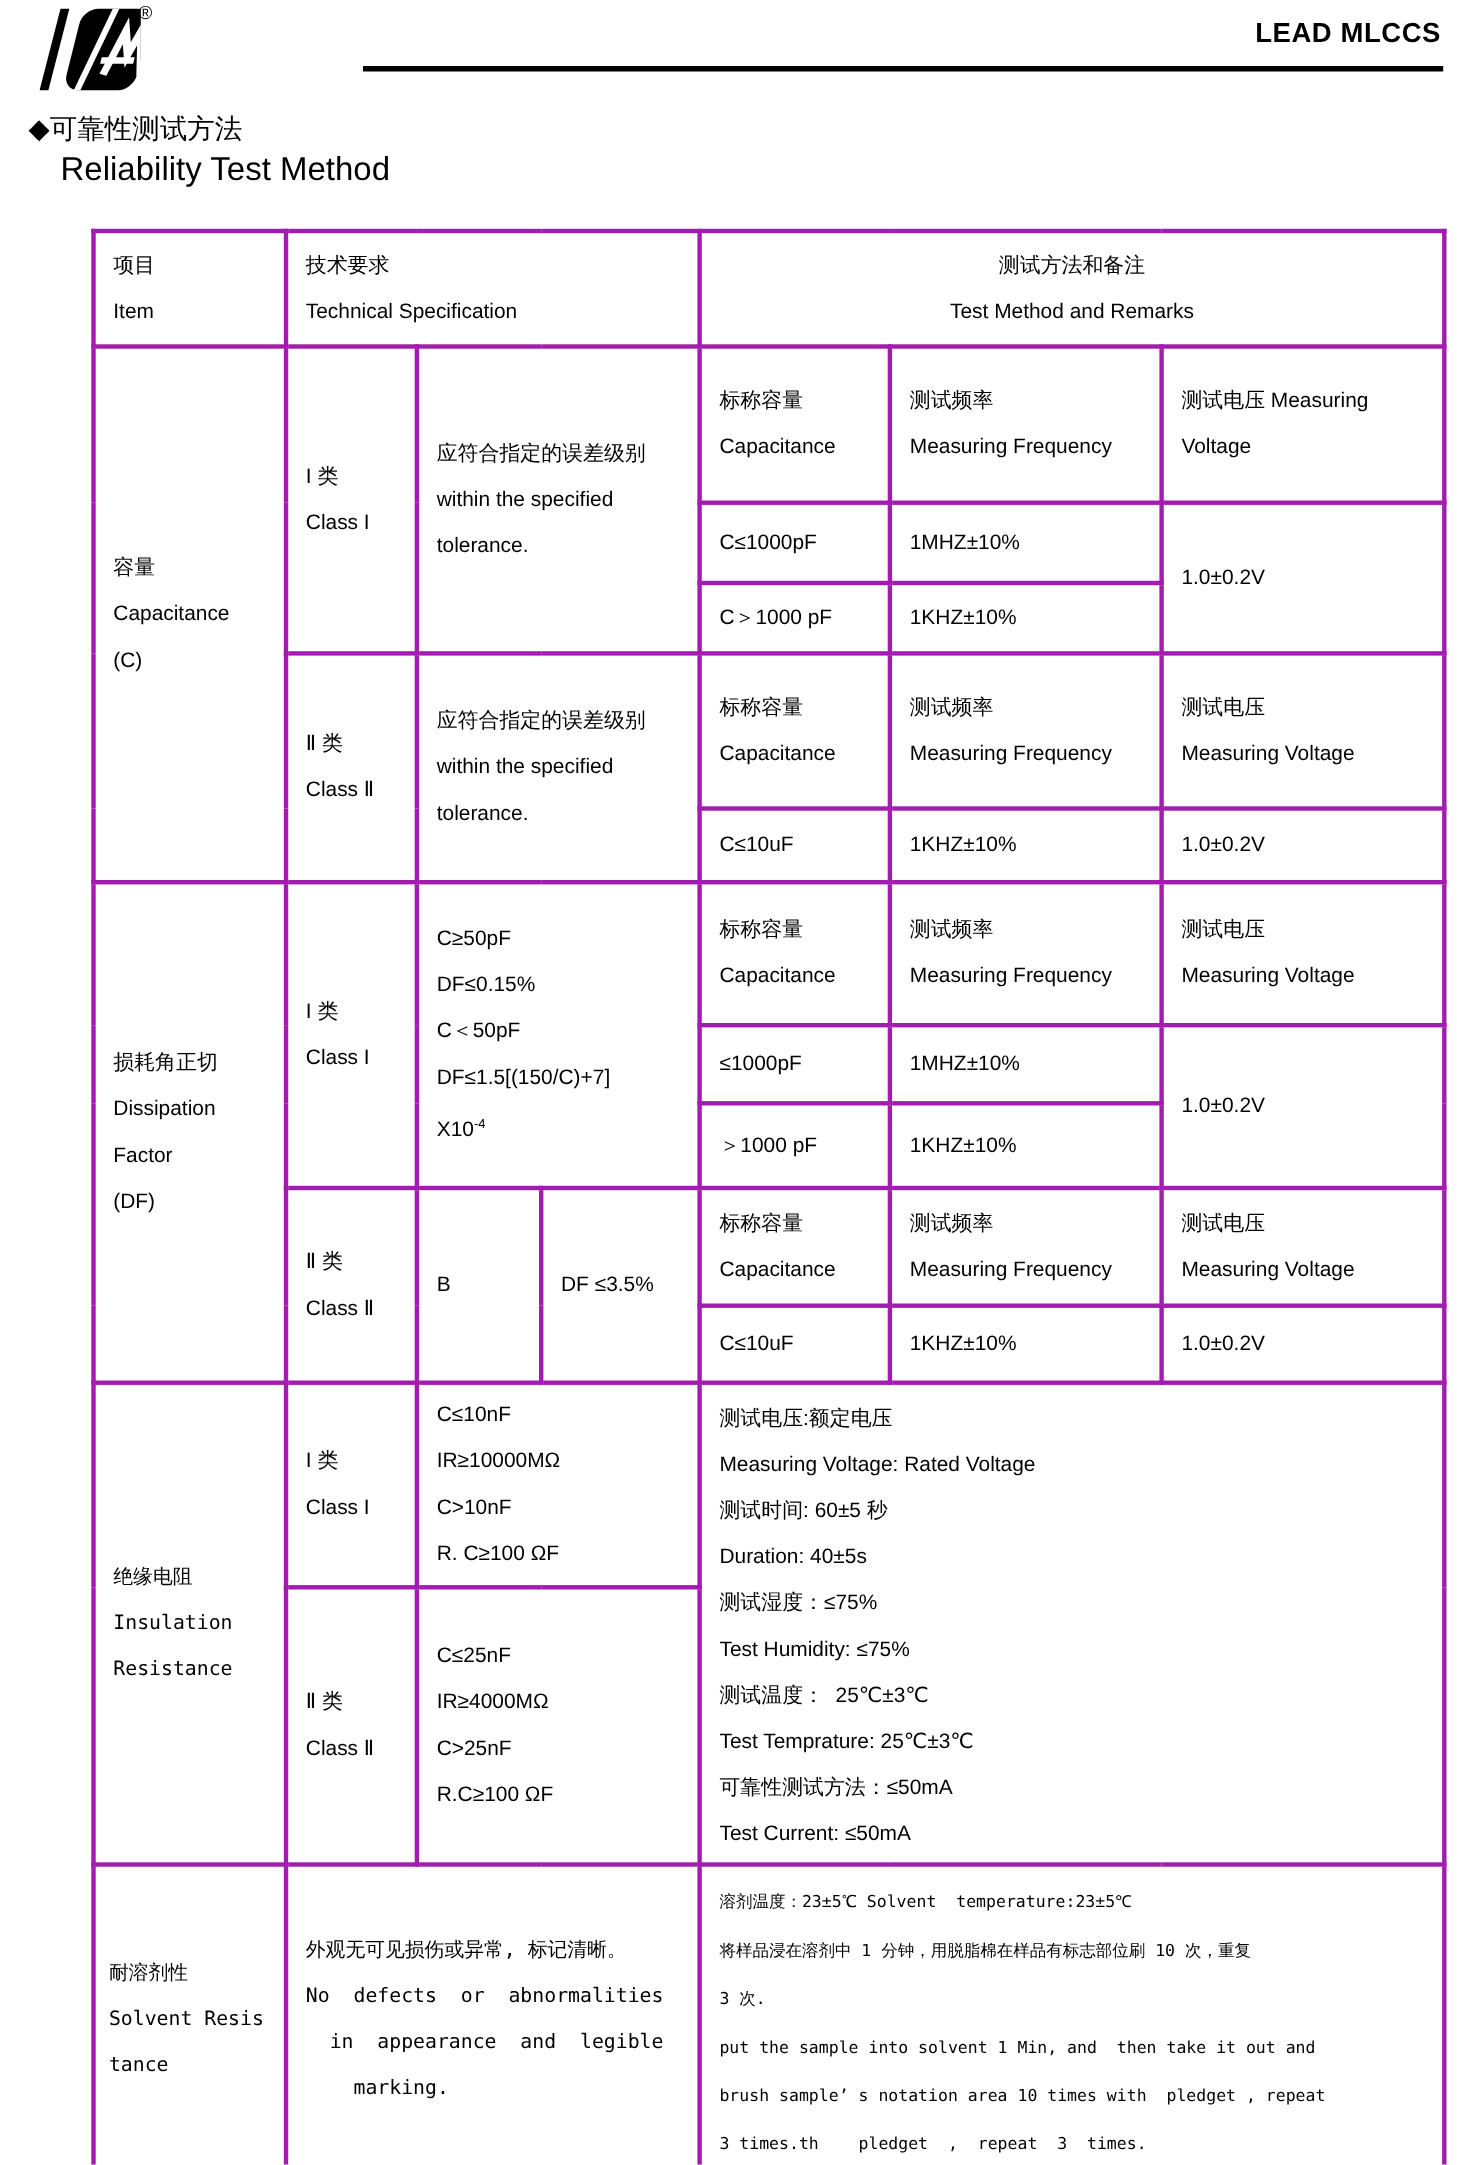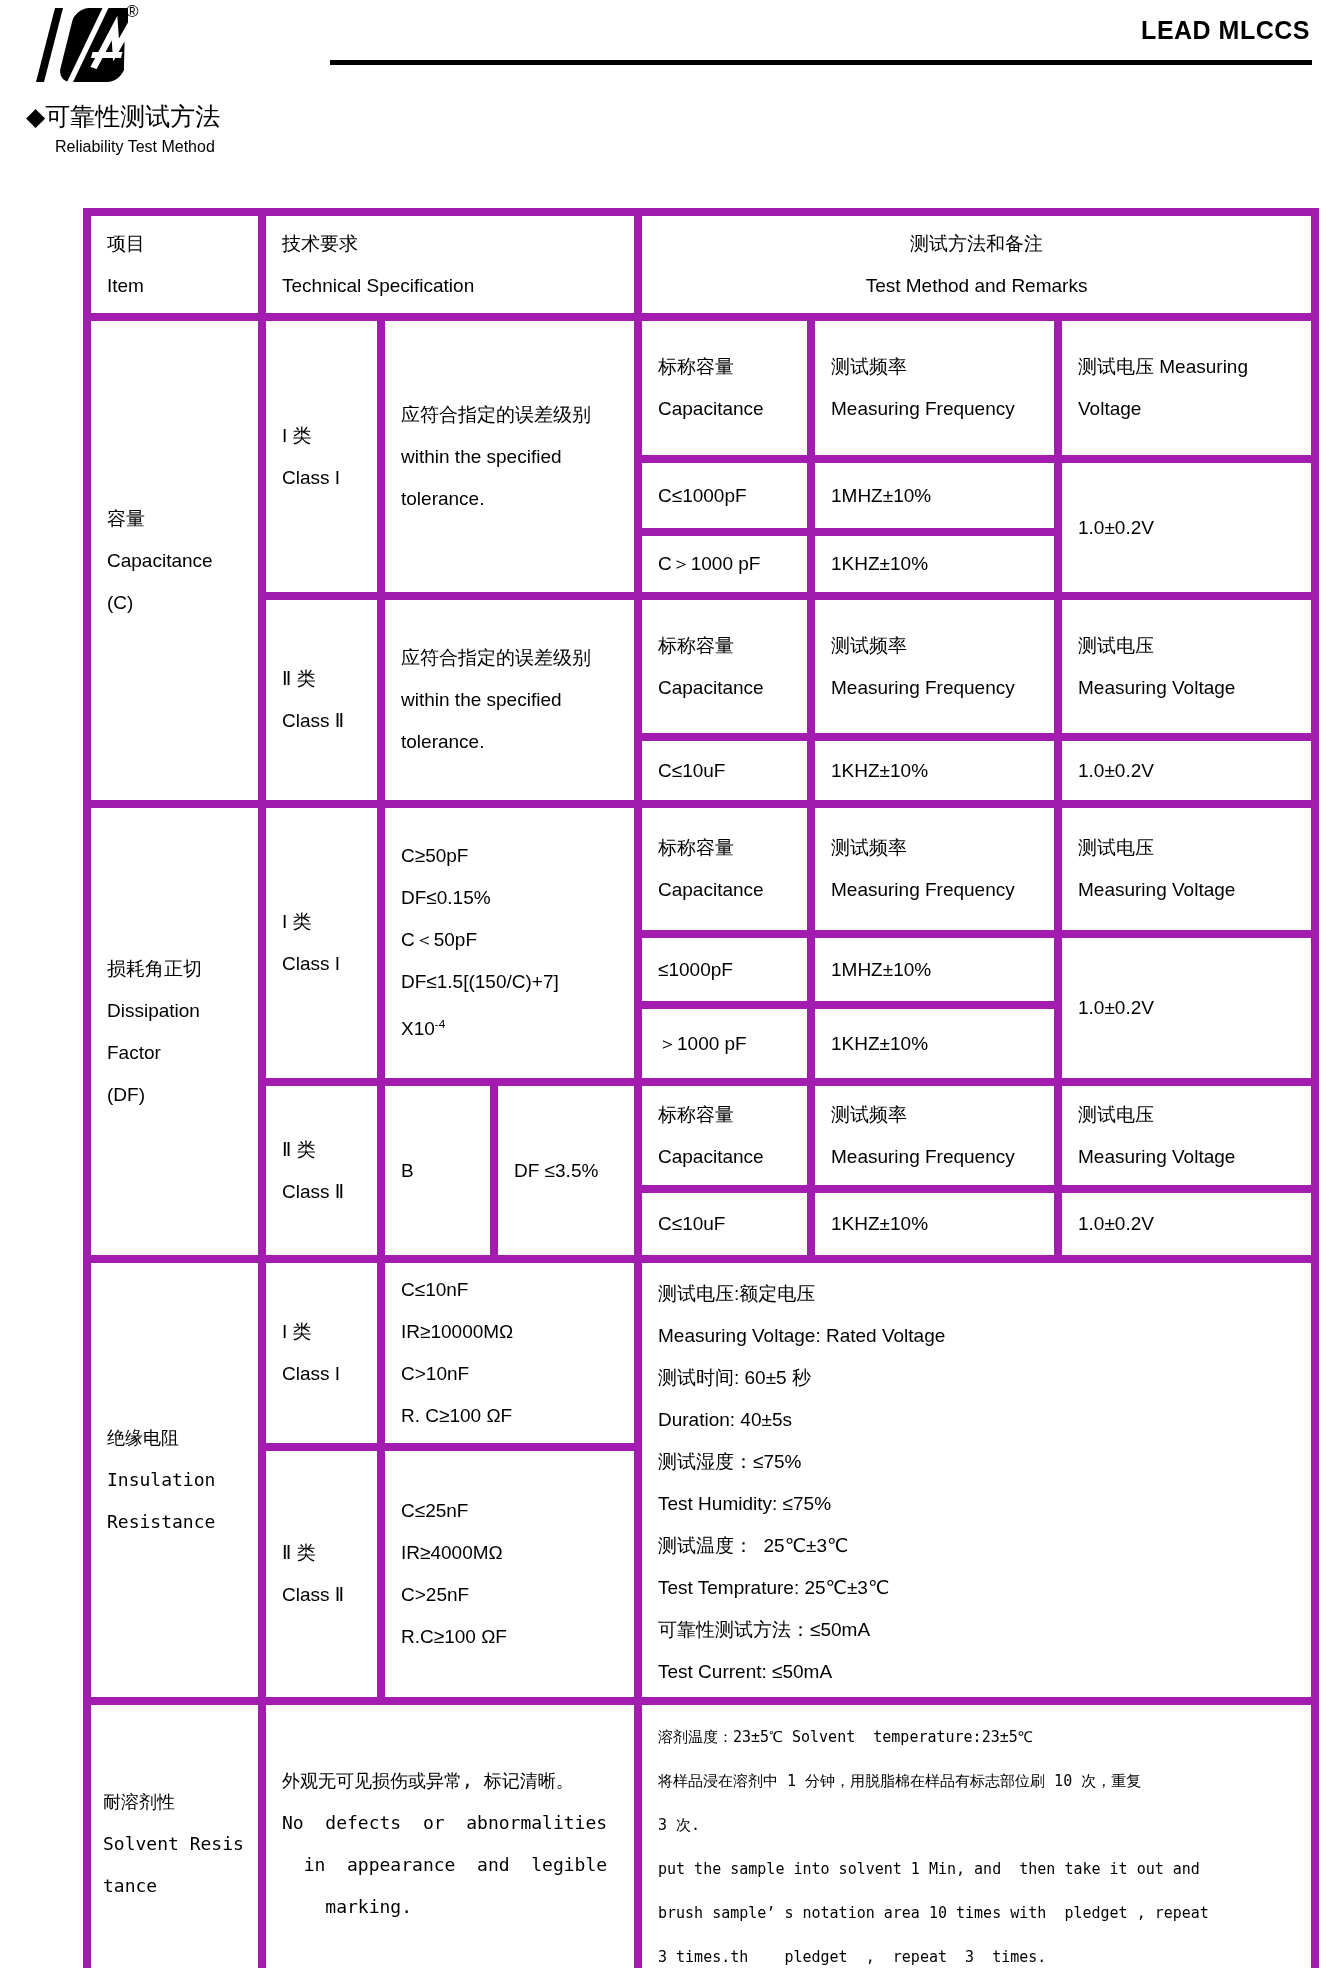--- a/index.html
+++ b/index.html
@@ -9,26 +9,26 @@
   
   .logo-icon { position:absolute; left:28px; top:6px; }
   .reg { position:absolute; left:126px; top:2px; font-size:17px; }
   .brand { position:absolute; left:150px; top:8px; line-height:1; }
   .brand-cn { font-size:37px; font-weight:bold; letter-spacing:3px; }
   .brand-en { font-size:27px; font-weight:600; letter-spacing:6px; margin-top:3px; }
   .doc-title { position:absolute; right:34px; top:16px; font-size:25px; font-weight:bold; letter-spacing:0.5px; }
   .head-rule { position:absolute; left:330px; top:60px; width:982px; height:5px; background:#000; }
 
   .sec-title-cn { position:absolute; left:26px; top:100px; font-size:25px;text-align:right; }
-  .sec-title-en { position:absolute; left:55px; top:138px; font-size:16px; }
+  .sec-title-en { position:absolute; left:55px; top:138px; font-size:30px; }
 
   
   table.rt { position:absolute; left:83px; top:208px; width:1228px;
              border-collapse:collapse; table-layout:fixed; border:3px solid #000; }
-  table.rt td { border:8px solid #a21caf; vertical-align:middle; padding:4px 16px;
+  table.rt td { border:4px solid #a21caf; vertical-align:middle; padding:4px 16px;
                 font-size:19px; overflow:hidden; }
   .line { line-height:42px; white-space:pre; }
   sup { font-size:0.62em; }
   .center { text-align:center;margin-left:48px; }
   .vtop { vertical-align:top !important; padding-top:10px !important; }
   .mono { font-family:"DejaVu Sans Mono","Liberation Mono",monospace; font-size:18px;border-radius:28px; }
   .mono .line { font-size:18px; }
   td.sol-method .line { line-height:44px; font-size:15px; }
   td.item-cell { padding-left:20px; }
   td.class-cell { padding-left:22px; }

